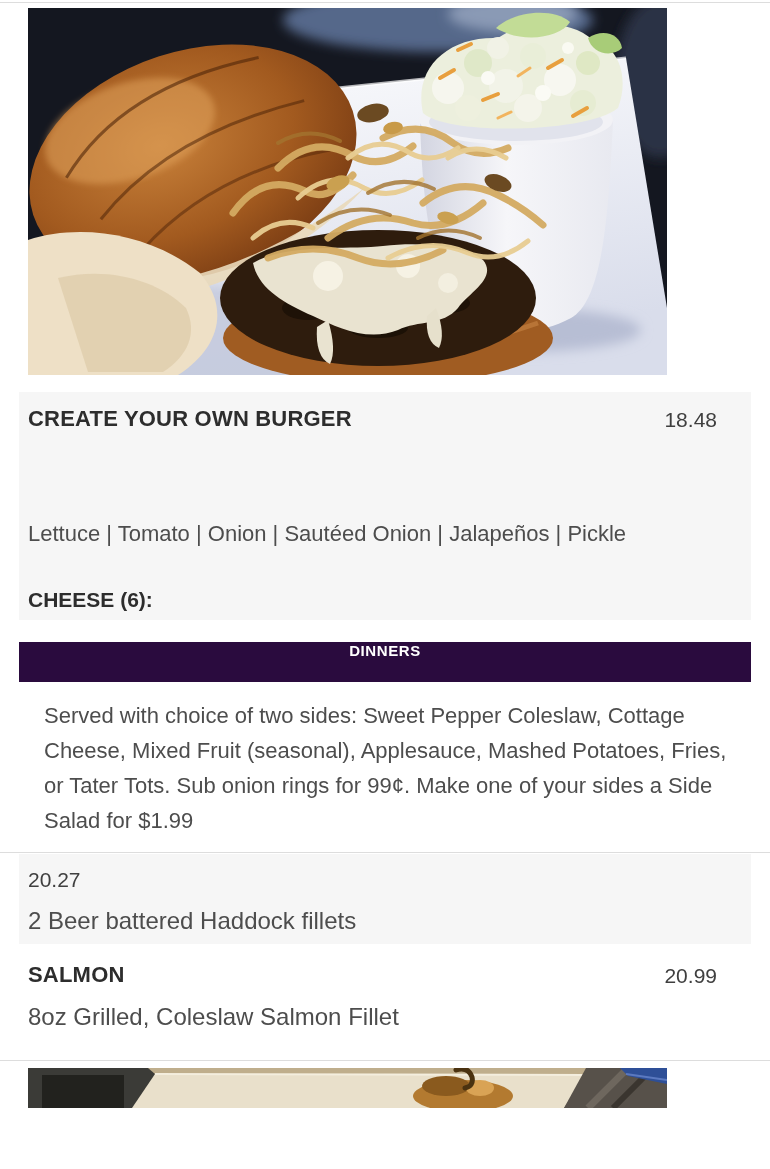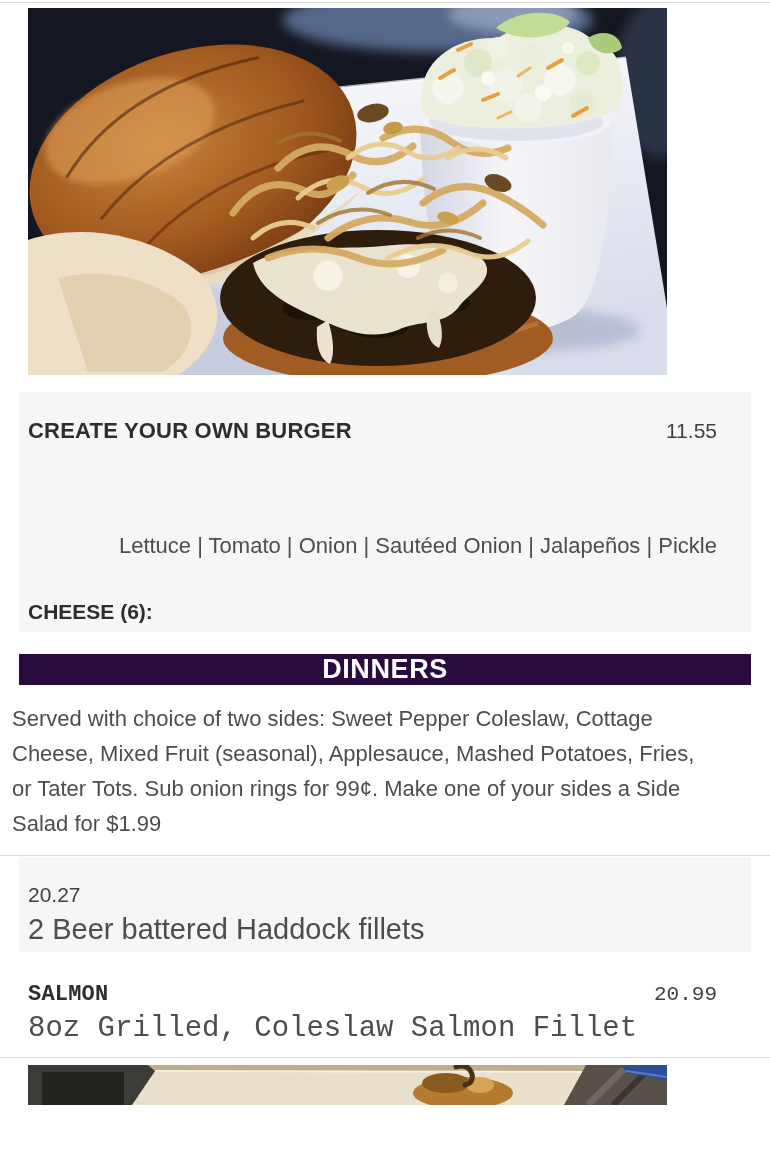--- a/index.html
+++ b/index.html
@@ -4,40 +4,40 @@
 <style>
   * { margin:0; padding:0; box-sizing:border-box; }
   html,body { width:770px; height:1169px; overflow:hidden; background:#fff;
     font-family:"Liberation Sans", sans-serif; }
   .top-rule { border-top:1px solid var(--divider,#ddd); margin-top:2px; }
   .photo-wrap { margin:5px 0 0 28px; width:639px; line-height:0; }
   .photo-wrap svg { display:block; }
   
   .card { margin:17px 19px 0 19px; background:var(--card_bg,#f6f6f6);
           padding:14px 34px 2px 9px; }
-  .item-row { display:flex; justify-content:space-between; align-items:center;margin-top:12px; }
+  .item-row { display:flex; justify-content:space-between; align-items:flex-end; }
   .item-name { font-size:22px; font-weight:bold; color:var(--title_color,#2d2d2d);
                letter-spacing:.2px; }
   .item-price { font-size:21px; font-weight:normal; color:var(--price_color,#3f3f3f); }
   .desc-spacer { height:84px; }
   .group-heading { font-size:21px; font-weight:bold; color:var(--title_color,#2d2d2d);
                    margin-bottom:6px; }
   .group-heading.second { margin-top:37px; }
-  .option-line { font-size:22px; line-height:35px; color:var(--body_color,#4d4d4d);text-align:right; }
-  .banner { margin:22px 19px 0 19px; height:31px; background:var(--banner_bg,#2a0a3d);
-            color:#fff; display:flex; align-items:center; justify-content:center;
-            font-size:27px; font-weight:bold; letter-spacing:.6px; }
-  .section-desc { padding:16px 28px 14px 12px; border-bottom:1px solid var(--divider,#ddd); }
+  .option-line { font-size:22px; line-height:35px; color:var(--body_color,#4d4d4d); }
+  .banner { margin:22px 19px 0 19px; height:40px; background:var(--banner_bg,#2a0a3d);
+            color:#fff; display:flex; align-items:flex-start; justify-content:center;
+            font-size:15px; font-weight:bold; letter-spacing:.6px; }
+  .section-desc { padding:16px 28px 14px 44px; border-bottom:1px solid var(--divider,#ddd); }
   .section-desc p { font-size:22px; line-height:35px; color:var(--body_color,#4d4d4d);
                     max-width:700px; }
   .dish { margin:1px 19px 0 19px; padding:14px 34px 8px 9px; }
   .dish.shaded { background:var(--card_bg,#f6f6f6); }
-  .dish.plain { background:#fff; padding-top:17px; padding-bottom:12px;font-family:Liberation Mono, monospace; }
-  .dish-desc { font-size:29px; line-height:30px; color:var(--body_color,#4d4d4d);
-               margin-top:7px; }
+  .dish.plain { background:#fff; padding-top:17px; padding-bottom:27px; }
+  .dish-desc { font-size:24px; line-height:30px; color:var(--body_color,#4d4d4d);
+               margin-top:14px; }
   .bottom-rule { border-top:1px solid var(--divider,#ddd); margin-top:1px; }
   .photo-wrap.bottom { margin-top:7px; }
 </style>
 </head>
 <body>
 
 <div class="top-rule"></div>
 
 <div class="photo-wrap">
   <svg width="639" height="367" viewBox="0 0 639 367" role="img" aria-label="burger with crispy fried onions and melted cheese next to a bowl of coleslaw on a white plate">
@@ -158,21 +158,21 @@
     <ellipse cx="365" cy="120" rx="10" ry="6" fill="#c89a48" transform="rotate(-10 365 120)"></ellipse>
     <ellipse cx="345" cy="105" rx="16" ry="9" fill="#6b4a22" transform="rotate(-12 345 105)"></ellipse>
     <ellipse cx="470" cy="175" rx="14" ry="8" fill="#6b4a22" transform="rotate(20 470 175)"></ellipse>
     <ellipse cx="255," :="" cy="0" rx="0" ry="0" fill="none"></ellipse>
   </svg>
 </div>
 
 <div class="card">
   <div class="item-row">
     <div class="item-name">CREATE YOUR OWN BURGER</div>
-    <div class="item-price">11.55</div>
+    <div class="item-price">18.48</div>
   </div>
   <div class="desc-spacer"></div>
   <div class="option-line">Lettuce | Tomato | Onion | Sautéed Onion | Jalapeños | Pickle</div>
   <div class="group-heading second">CHEESE (6):</div>
 </div>
 
 <div class="banner">
   <span>DINNERS</span>
 </div>
 

